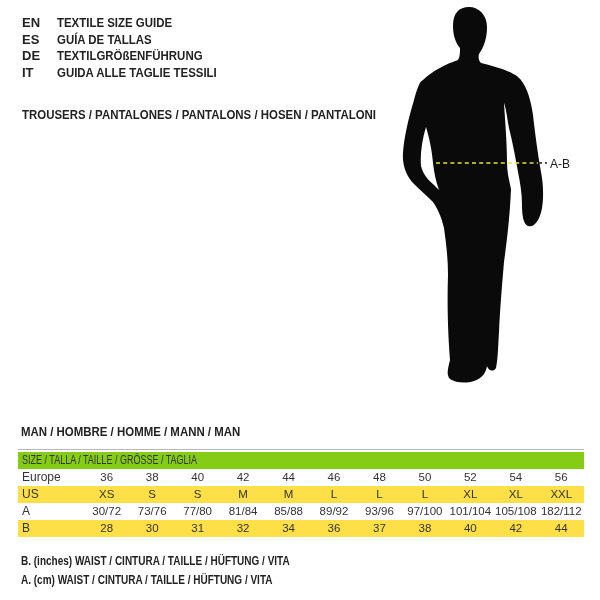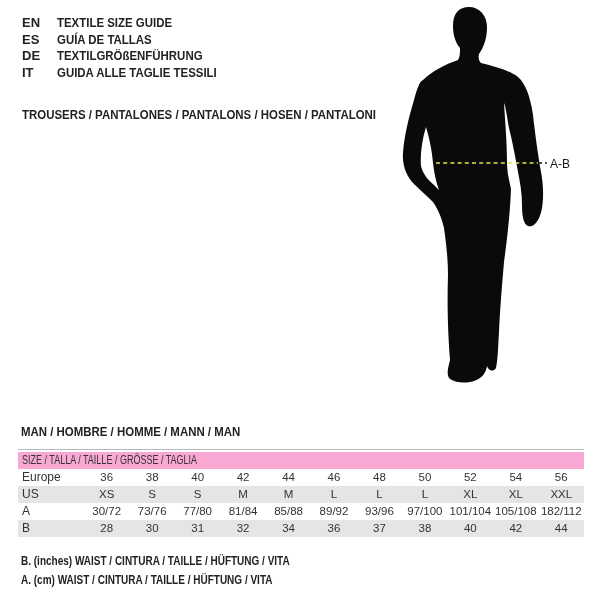--- a/index.html
+++ b/index.html
@@ -15,23 +15,23 @@
   .lang-code{width:35px;}
 
   .garment-title{position:absolute;left:22px;top:107px;font-size:13px;font-weight:bold;}
 
   .figure-wrap{position:absolute;left:376px;top:0;width:210px;height:420px;}
 
   .section-title{position:absolute;left:21px;top:424px;font-size:13px;font-weight:bold;}
 
   .size-table{position:absolute;left:18px;top:449px;width:566px;}
   .topline{height:1px;background:#b8b8b8;margin-bottom:2px;}
-  .thead{height:17px;line-height:17px;background:#f9a8d4;font-size:12px;padding-left:4px;color:#333;}
+  .thead{height:17px;line-height:17px;background:#84cc16;font-size:12px;padding-left:4px;color:#333;}
   .trow{display:flex;height:17px;line-height:17px;font-size:11.5px;color:#333;}
-  .trow.alt{background:#e5e5e5;}
+  .trow.alt{background:#fde047;}
   .tlabel{width:62px;padding-left:4px;font-size:12px;text-align:left;}
   .tcell{flex:1;text-align:center;}
 
   .footnotes{position:absolute;left:21px;top:552px;}
   .footnote{height:19px;line-height:19px;font-size:12.5px;font-weight:bold;}
 </style>
 </head>
 <body>
 
 <div class="canvas">

